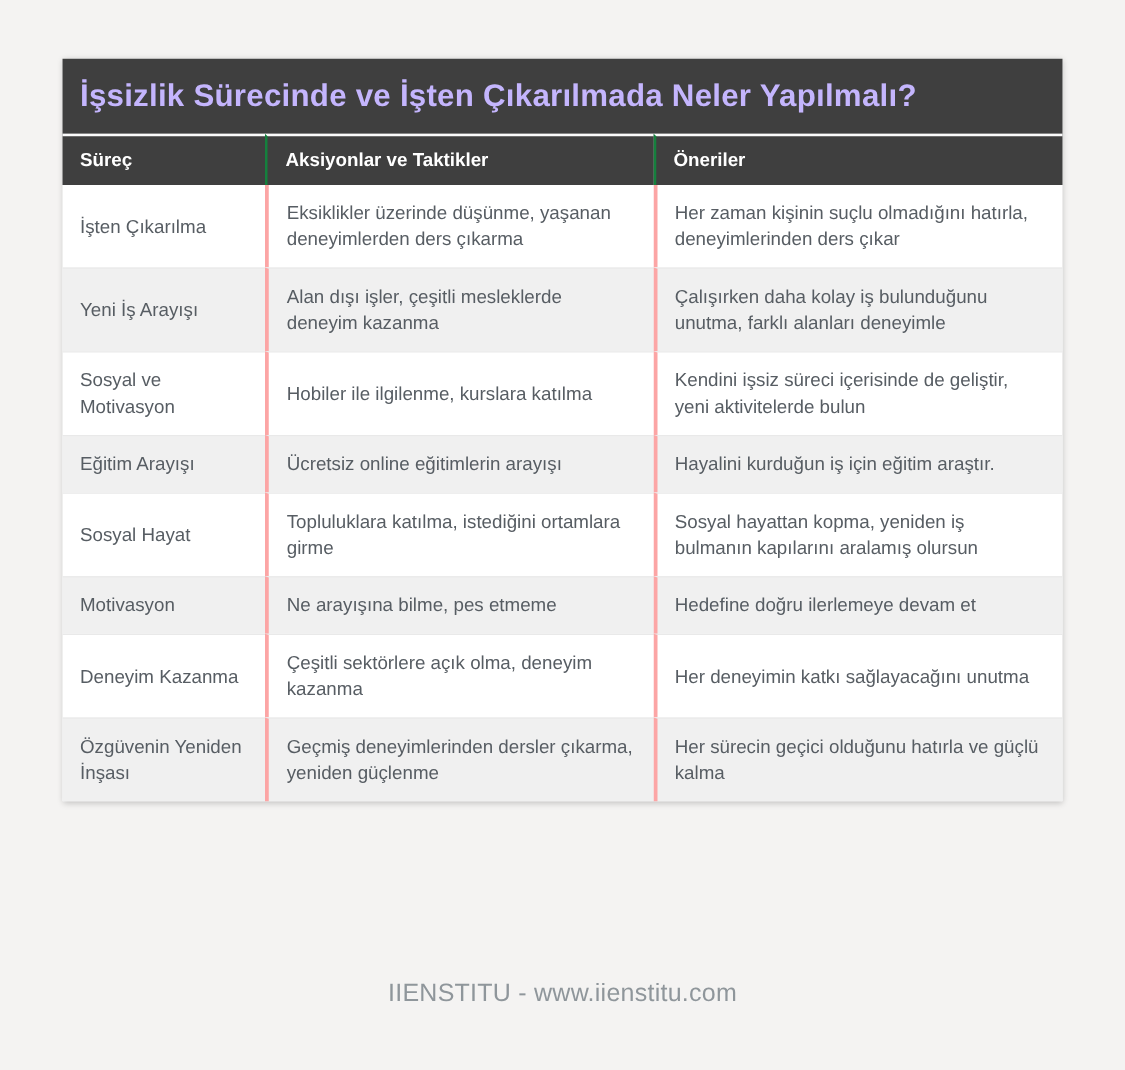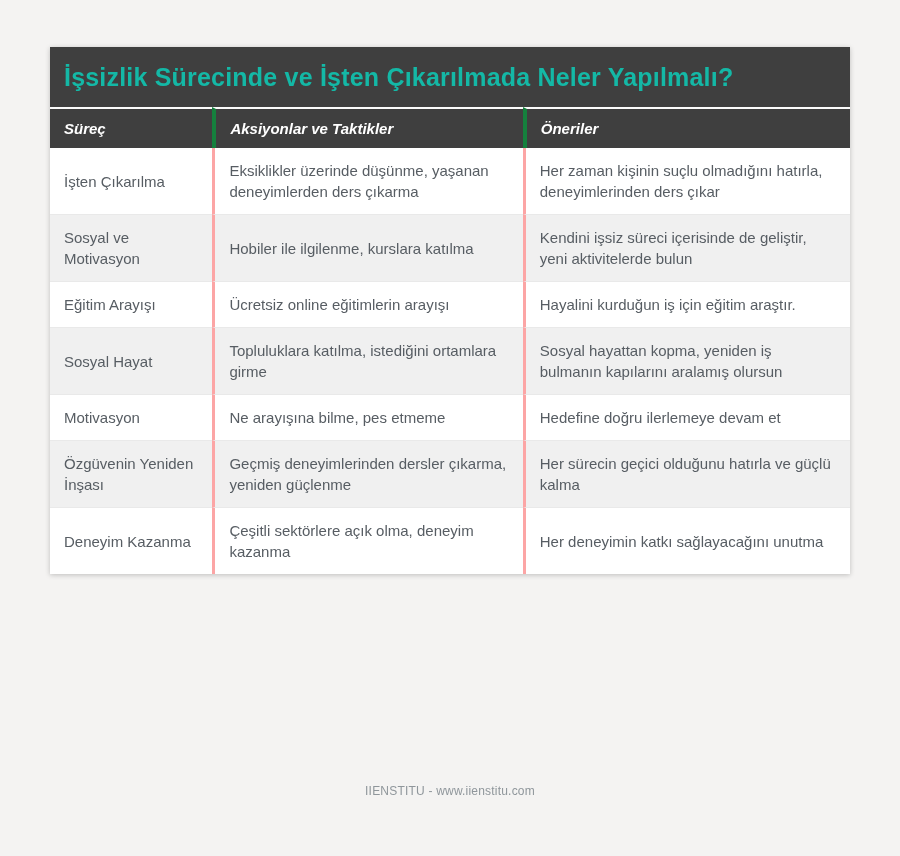--- a/index.html
+++ b/index.html
@@ -13,21 +13,21 @@
   .card {
     position: absolute;
     left: 50px;
     top: 47px;
     width: 800px;
     background: #ffffff;
     box-shadow: 0 1px 5px rgba(0,0,0,0.22);
   }
   .card-title {
     background: #3f3f3f;
-    color: #14b8a6;
+    color: #c4b5fd;
     font-size: 25px;
     font-weight: bold;
     padding: 15px 14px 14px 14px;
     letter-spacing: 0.2px;
     line-height: 1.25;
   }
   table.data-table {
     width: 100%;
     border-collapse: separate;
     border-spacing: 0;
@@ -37,42 +37,41 @@
   col.c2 { width: 38.8%; }
   col.c3 { width: 40.9%; }
   thead th {
     background: #3f3f3f;
     color: #ffffff;
     font-size: 15px;
     font-weight: bold;
     text-align: left;
     padding: 11px 14px;
     border-top: 2px solid #fbfbfb;
-    font-style: italic;
   }
-  thead th + th { border-left: 4px solid #15803d; }
+  thead th + th { border-left: 2px solid #15803d; }
   tbody td {
     font-size: 15px;
     line-height: 21px;
     color: #575d63;
     padding: 12px 14px;
     vertical-align: middle;
     border-top: 1px solid #e9e9e9;
     word-wrap: break-word;
   }
   tbody tr:first-child td { border-top: none; }
   tbody td + td { border-left: 3px solid #fca5a5; }
   tbody tr:nth-child(even) td { background: #f0f0f0; }
   .footer {
     position: absolute;
     top: 784px;
     left: 0;
     width: 100%;
     text-align: center;
-    font-size: 12px;
+    font-size: 20px;
     color: #8f969b;
     letter-spacing: 0.2px;
   }
 </style>
 </head>
 <body>
 
 <div class="card">
   <div class="card-title">İşsizlik Sürecinde ve İşten Çıkarılmada Neler Yapılmalı?</div>
 
@@ -89,46 +88,51 @@
         <th>Öneriler</th>
       </tr>
     </thead>
     <tbody>
       <tr>
         <td>İşten Çıkarılma</td>
         <td>Eksiklikler üzerinde düşünme, yaşanan deneyimlerden ders çıkarma</td>
         <td>Her zaman kişinin suçlu olmadığını hatırla, deneyimlerinden ders çıkar</td>
       </tr>
       <tr>
+        <td>Yeni İş Arayışı</td>
+        <td>Alan dışı işler, çeşitli mesleklerde deneyim kazanma</td>
+        <td>Çalışırken daha kolay iş bulunduğunu unutma, farklı alanları deneyimle</td>
+      </tr>
+      <tr>
         <td>Sosyal ve Motivasyon</td>
         <td>Hobiler ile ilgilenme, kurslara katılma</td>
         <td>Kendini işsiz süreci içerisinde de geliştir, yeni aktivitelerde bulun</td>
       </tr>
       <tr>
         <td>Eğitim Arayışı</td>
         <td>Ücretsiz online eğitimlerin arayışı</td>
         <td>Hayalini kurduğun iş için eğitim araştır.</td>
       </tr>
       <tr>
         <td>Sosyal Hayat</td>
         <td>Topluluklara katılma, istediğini ortamlara girme</td>
         <td>Sosyal hayattan kopma, yeniden iş bulmanın kapılarını aralamış olursun</td>
       </tr>
       <tr>
         <td>Motivasyon</td>
         <td>Ne arayışına bilme, pes etmeme</td>
         <td>Hedefine doğru ilerlemeye devam et</td>
       </tr>
       <tr>
+        <td>Deneyim Kazanma</td>
+        <td>Çeşitli sektörlere açık olma, deneyim kazanma</td>
+        <td>Her deneyimin katkı sağlayacağını unutma</td>
+      </tr>
+      <tr>
         <td>Özgüvenin Yeniden İnşası</td>
         <td>Geçmiş deneyimlerinden dersler çıkarma, yeniden güçlenme</td>
         <td>Her sürecin geçici olduğunu hatırla ve güçlü kalma</td>
-      </tr>
-      <tr>
-        <td>Deneyim Kazanma</td>
-        <td>Çeşitli sektörlere açık olma, deneyim kazanma</td>
-        <td>Her deneyimin katkı sağlayacağını unutma</td>
       </tr>
     </tbody>
   </table>
 </div>
 
 <div class="footer">IIENSTITU - www.iienstitu.com</div>
 
 </body></html>

